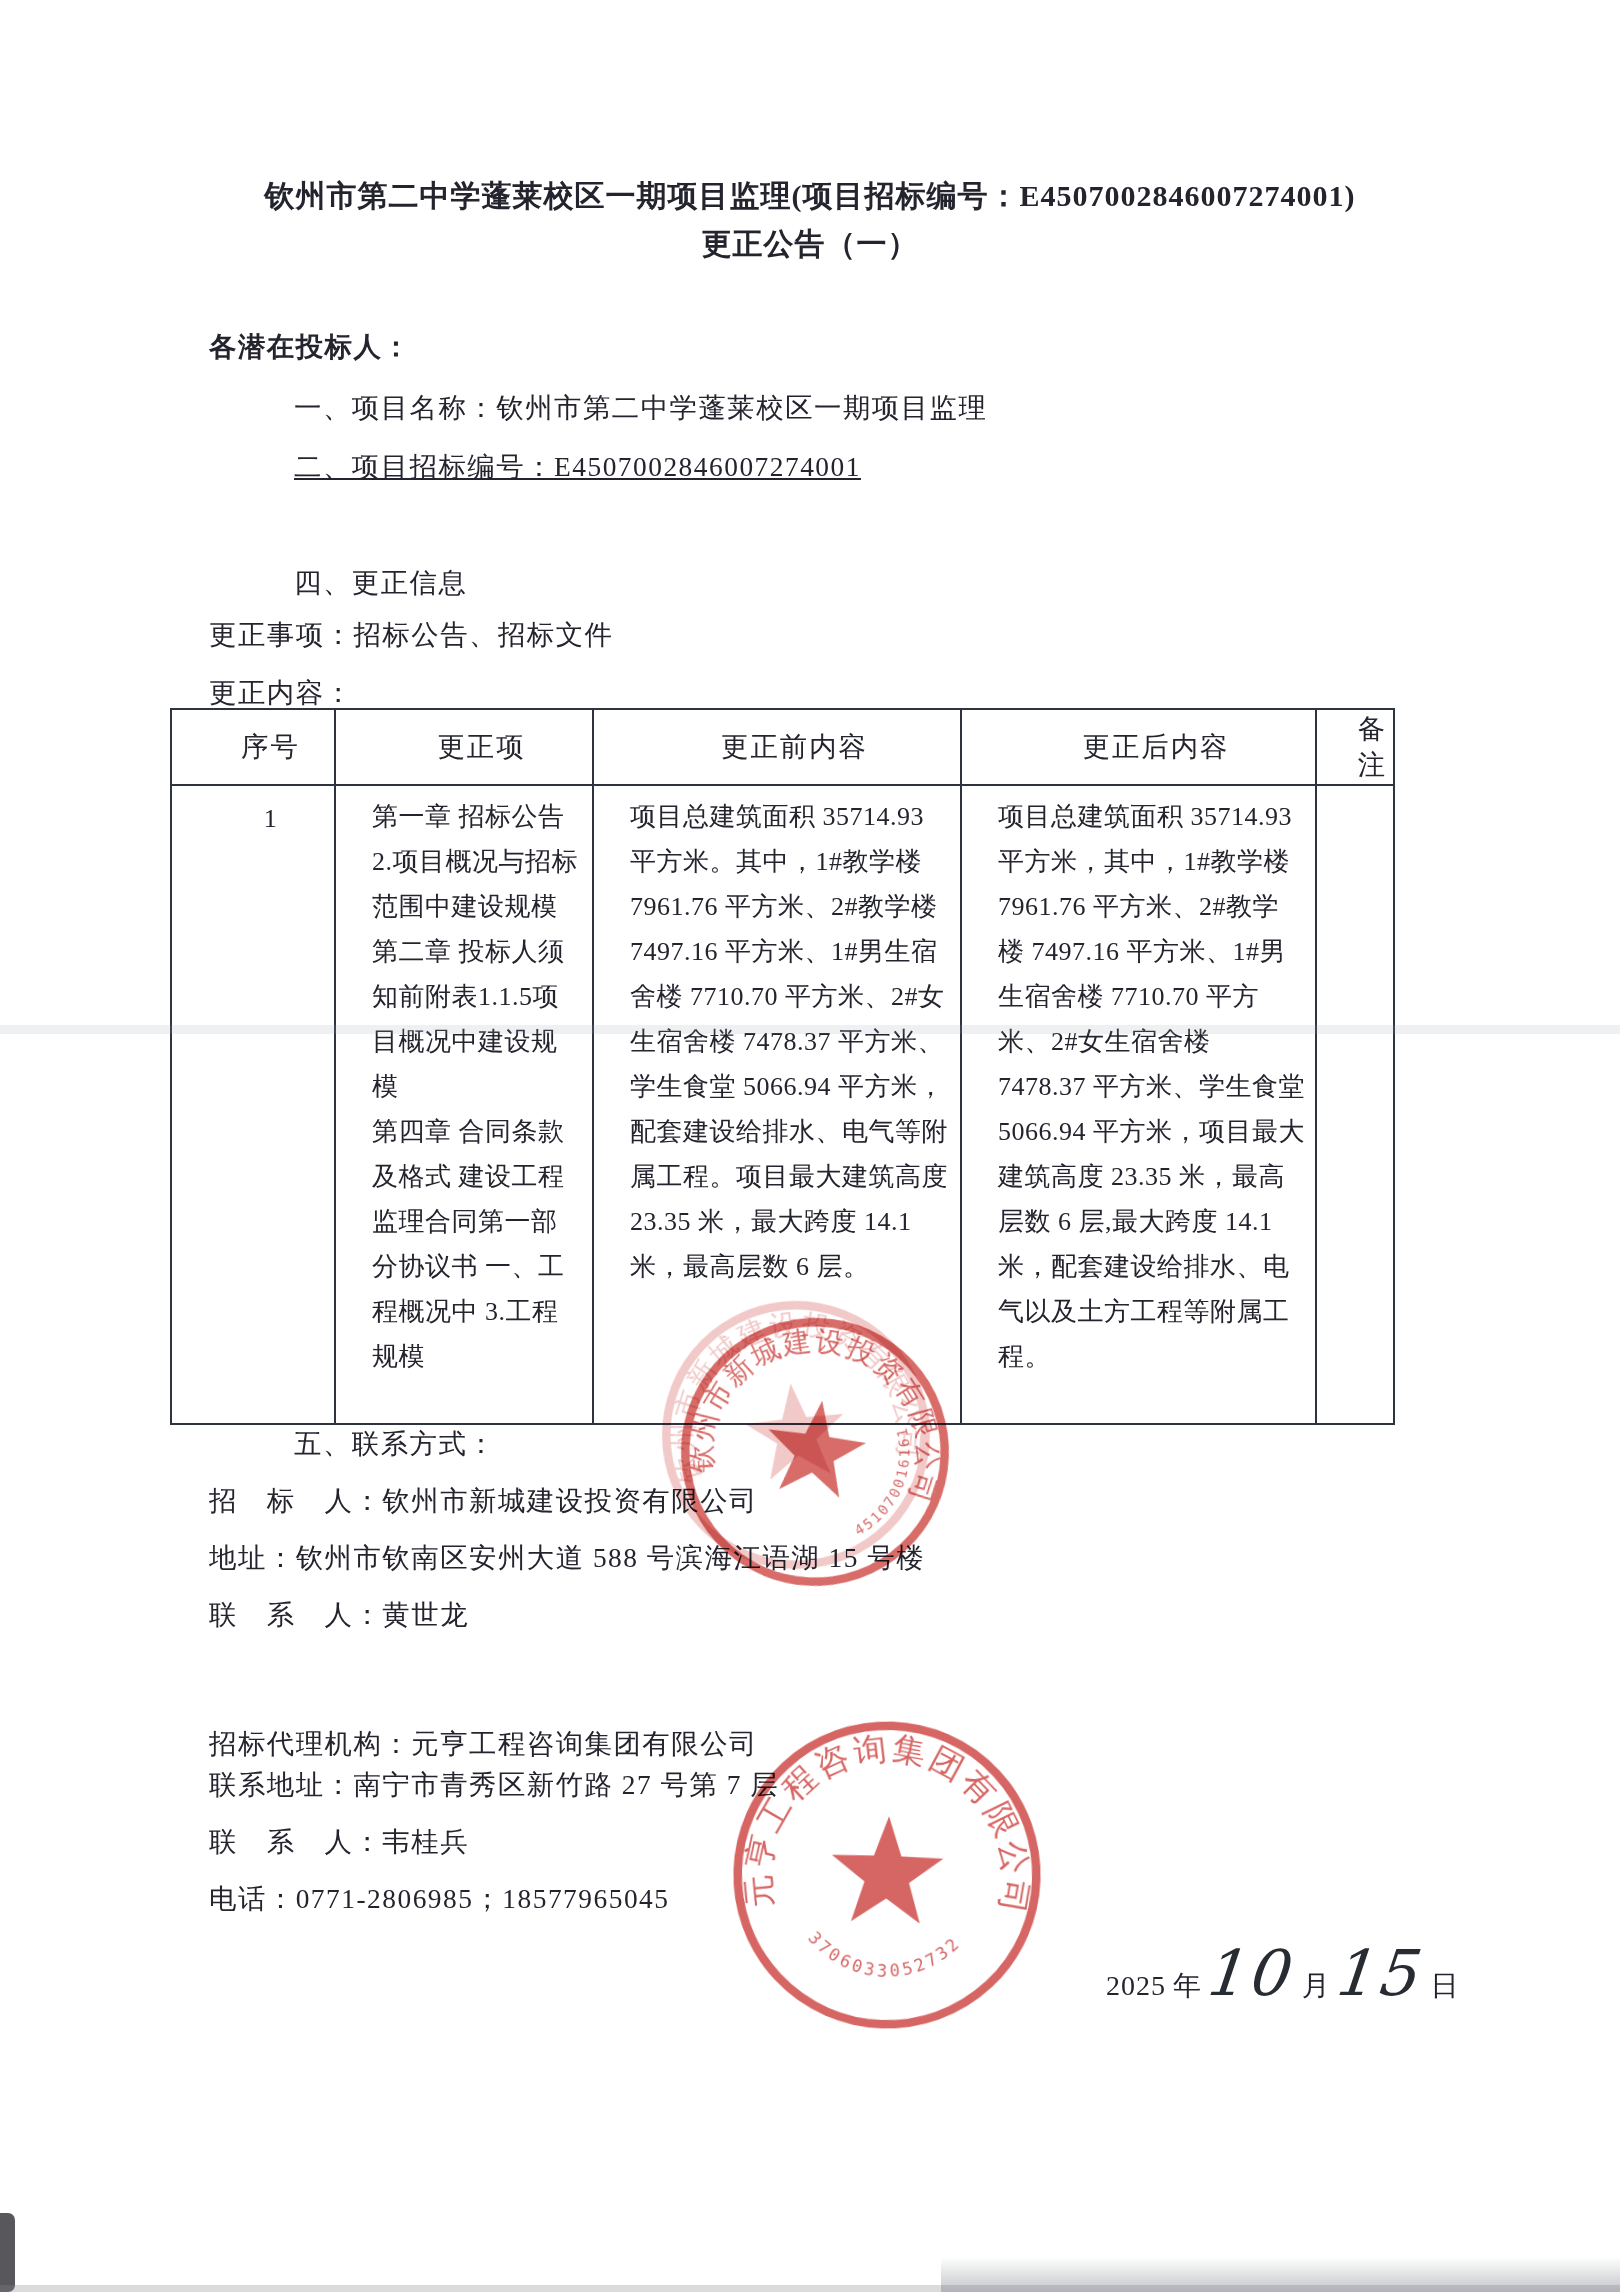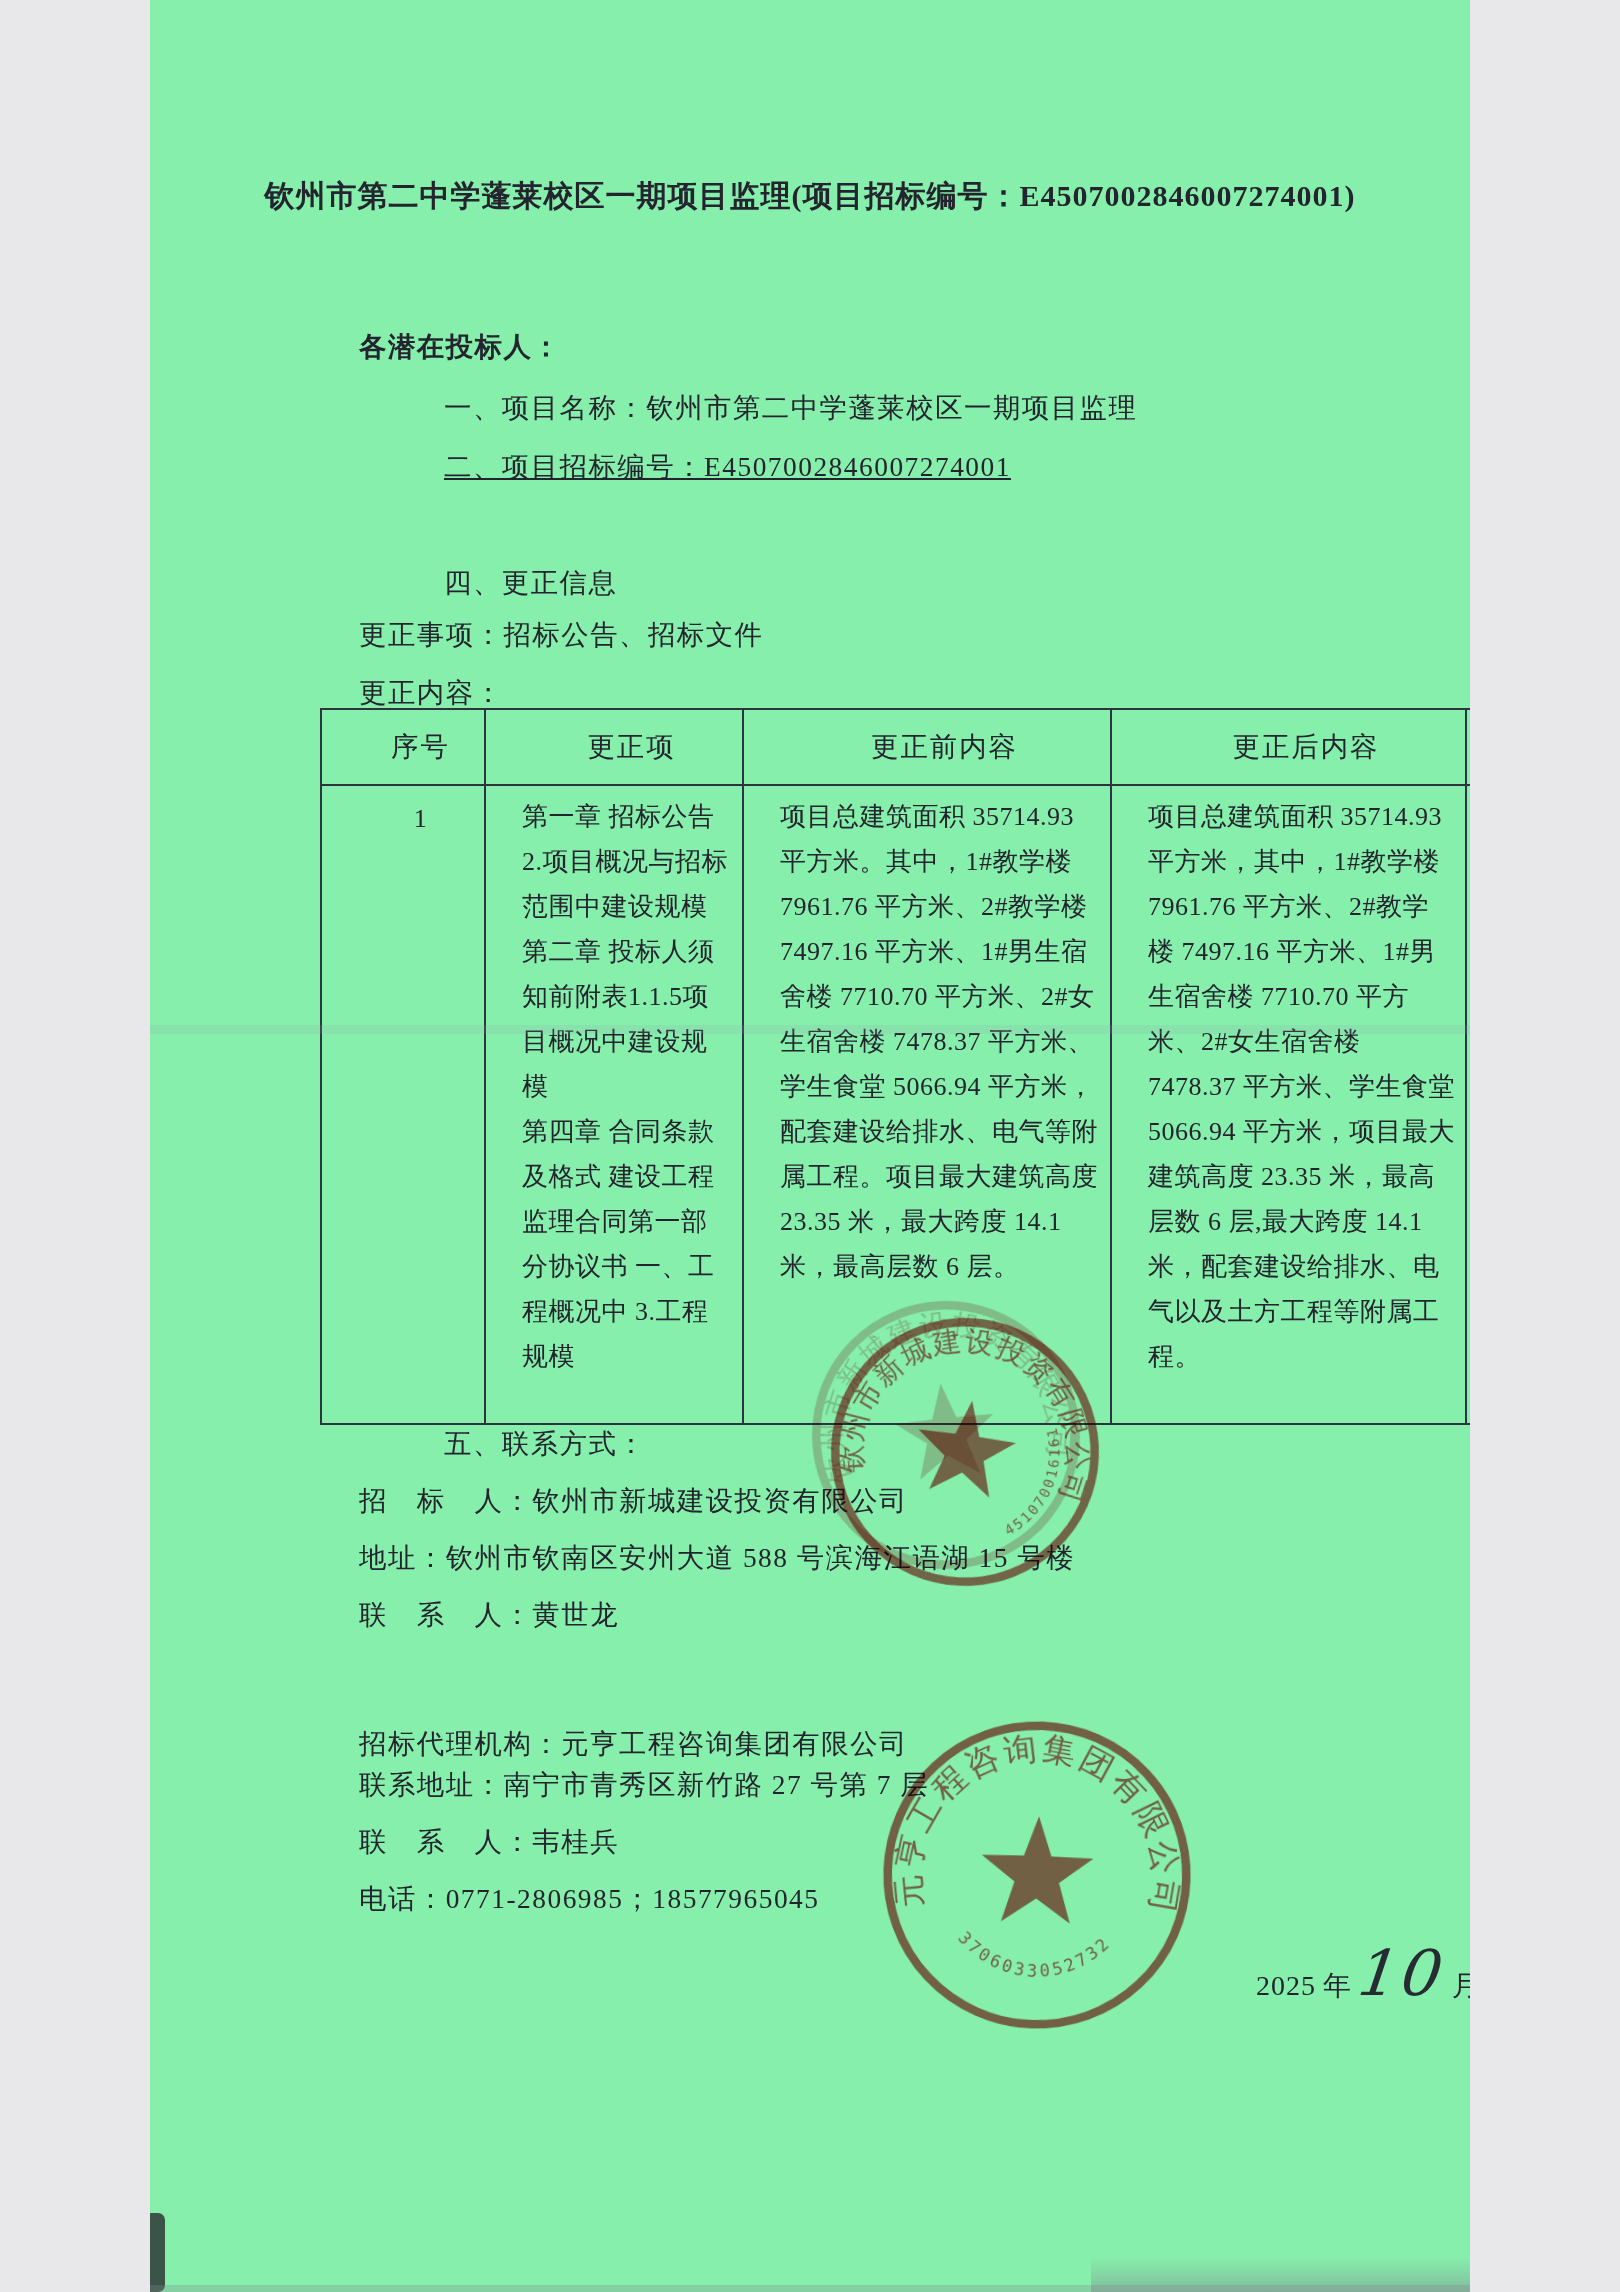--- a/index.html
+++ b/index.html
@@ -1,18 +1,18 @@
 <!DOCTYPE html>
 <html><head>
 <meta charset="utf-8">
 <style>
   html,body { margin:0; padding:0; background:#e8e8ea; }
   .page {
-    position:relative; width:1320px; height:2293px; margin:0 auto;
-    background:#86efac; overflow:hidden;
+    position:relative; width:1620px; height:2293px; margin:0 auto;
+    background:#ffffff; overflow:hidden;
     font-family:"Liberation Serif","DejaVu Serif",serif;
     color:#24242e;
   }
   
   .title-line { position:absolute; left:0; width:100%; text-align:center;
     font-weight:bold; font-size:30px; letter-spacing:1px; white-space:nowrap; }
   .t1 { top:176px; }
   .t2 { top:224px; }
   
   .line { position:absolute; font-size:27.4px; letter-spacing:1.5px; white-space:nowrap; }
@@ -70,20 +70,21 @@
     background:linear-gradient(180deg, rgba(122,128,136,0) 0%, rgba(122,128,136,0.45) 100%); }
   .bottom-edge { position:absolute; left:0; top:2285px; width:100%; height:7.8px;
     background:rgba(132,137,144,0.30); }
 </style>
 </head>
 <body>
 
 <div class="page">
 
   <div class="title-line t1">钦州市第二中学蓬莱校区一期项目监理(项目招标编号：E4507002846007274001)</div>
+  <div class="title-line t2">更正公告（一）</div>
 
   <div class="line m1 salutation">各潜在投标人：</div>
   <div class="line m2 i1">一、项目名称：钦州市第二中学蓬莱校区一期项目监理</div>
   <div class="line m2 i2">二、项目招标编号：E4507002846007274001</div>
   <div class="line m2 i4">四、更正信息</div>
   <div class="line m1 matter">更正事项：招标公告、招标文件</div>
   <div class="line m1 clabel">更正内容：</div>
 
   <table class="corrections">
     <colgroup>

